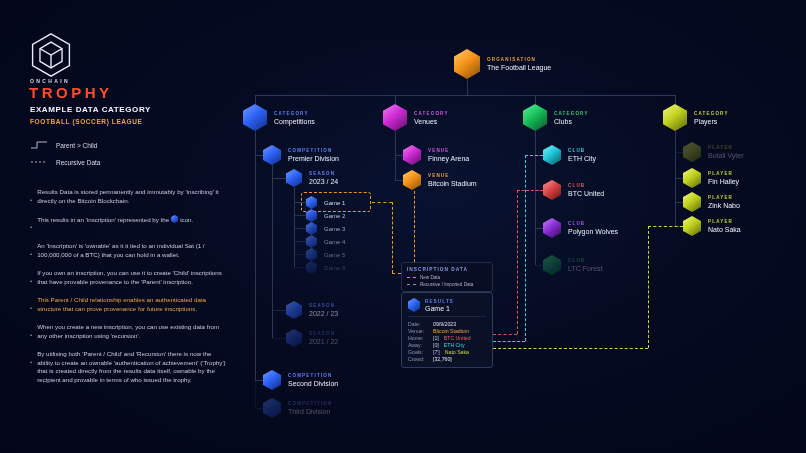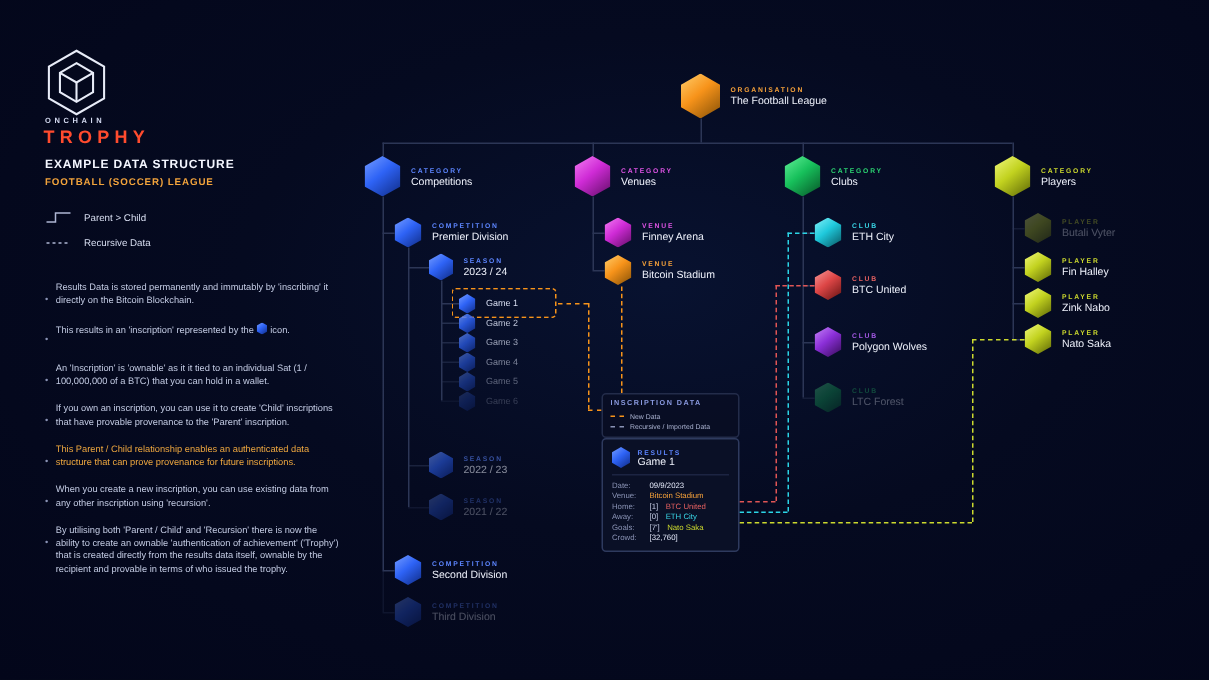--- a/index.html
+++ b/index.html
@@ -54,21 +54,21 @@
   .vl,.hl,.vd,.hd { position:absolute; }
   .vl { width:0; border-left:1px solid #2c3656; }
   .hl { height:0; border-top:1px solid #2c3656; }
   .vd { width:0; border-left:1px dashed currentColor; }
   .hd { height:0; border-top:1px dashed currentColor; }
   .d-orange{color:#f7931a}.d-red{color:#e05555}.d-cyan{color:#2bd4e6}.d-lime{color:#ccd92e}
 
   
   .abs { position:absolute; }
   .brand-onchain { font-size:5px; letter-spacing:2.4px; color:#d4daf0; font-weight:bold; }
-  .brand-trophy  { font-size:12px; letter-spacing:3.5px; color:#ff4b2e; font-weight:bold; }
+  .brand-trophy  { font-size:15px; letter-spacing:3.5px; color:#ff4b2e; font-weight:bold; }
   .page-title    { font-size:8px; font-weight:bold; letter-spacing:.6px; color:#f4f6ff; }
   .page-subtitle { font-size:6.5px; font-weight:bold; letter-spacing:.6px; color:#f2a33c; }
   .legend-row { display:flex; align-items:center; gap:8px; margin-bottom:7px; }
   .legend-text { font-size:6.5px; color:#d9dff2; }
   .bullets { position:absolute; left:30px; top:188px; width:198px; display:flex; flex-direction:column; gap:9px; }
   .bullet { display:flex; gap:5px; }
   .bdot::before { content:"•"; color:#8a93b5; font-size:6.2px; }
   .btext { font-size:6.2px; line-height:1.38; color:#c3cbe3; }
   .btext.gold { color:#eea73f; }
 
@@ -111,21 +111,21 @@
     <g fill="none" stroke="#e8ecf8" stroke-width="3">
       <polygon points="50,4 90,27 90,73 50,96 10,73 10,27"></polygon>
       <polygon points="50,22 74,36 74,64 50,78 26,64 26,36"></polygon>
       <polyline points="26,36 50,50 74,36"></polyline>
       <line x1="50" y1="50" x2="50" y2="78"></line>
     </g>
   </svg>
   <div class="abs brand-onchain" style="left:30px;top:78px">ONCHAIN</div>
   <div class="abs brand-trophy" style="left:29px;top:84px">TROPHY</div>
 
-  <div class="abs page-title" style="left:30px;top:105px">EXAMPLE DATA STRUCTURE</div>
+  <div class="abs page-title" style="left:30px;top:105px">EXAMPLE DATA CATEGORY</div>
   <div class="abs page-subtitle" style="left:30px;top:118px">FOOTBALL (SOCCER) LEAGUE</div>
 
   <div class="abs" style="left:30px;top:140px">
     <div class="legend-row">
       <svg width="18" height="10">
         <polyline points="1,8 7,8 7,2 17,2" fill="none" stroke="#aeb6d4" stroke-width="1"></polyline>
       </svg>
       <span class="legend-text">Parent &gt; Child</span>
     </div>
     <div class="legend-row">

